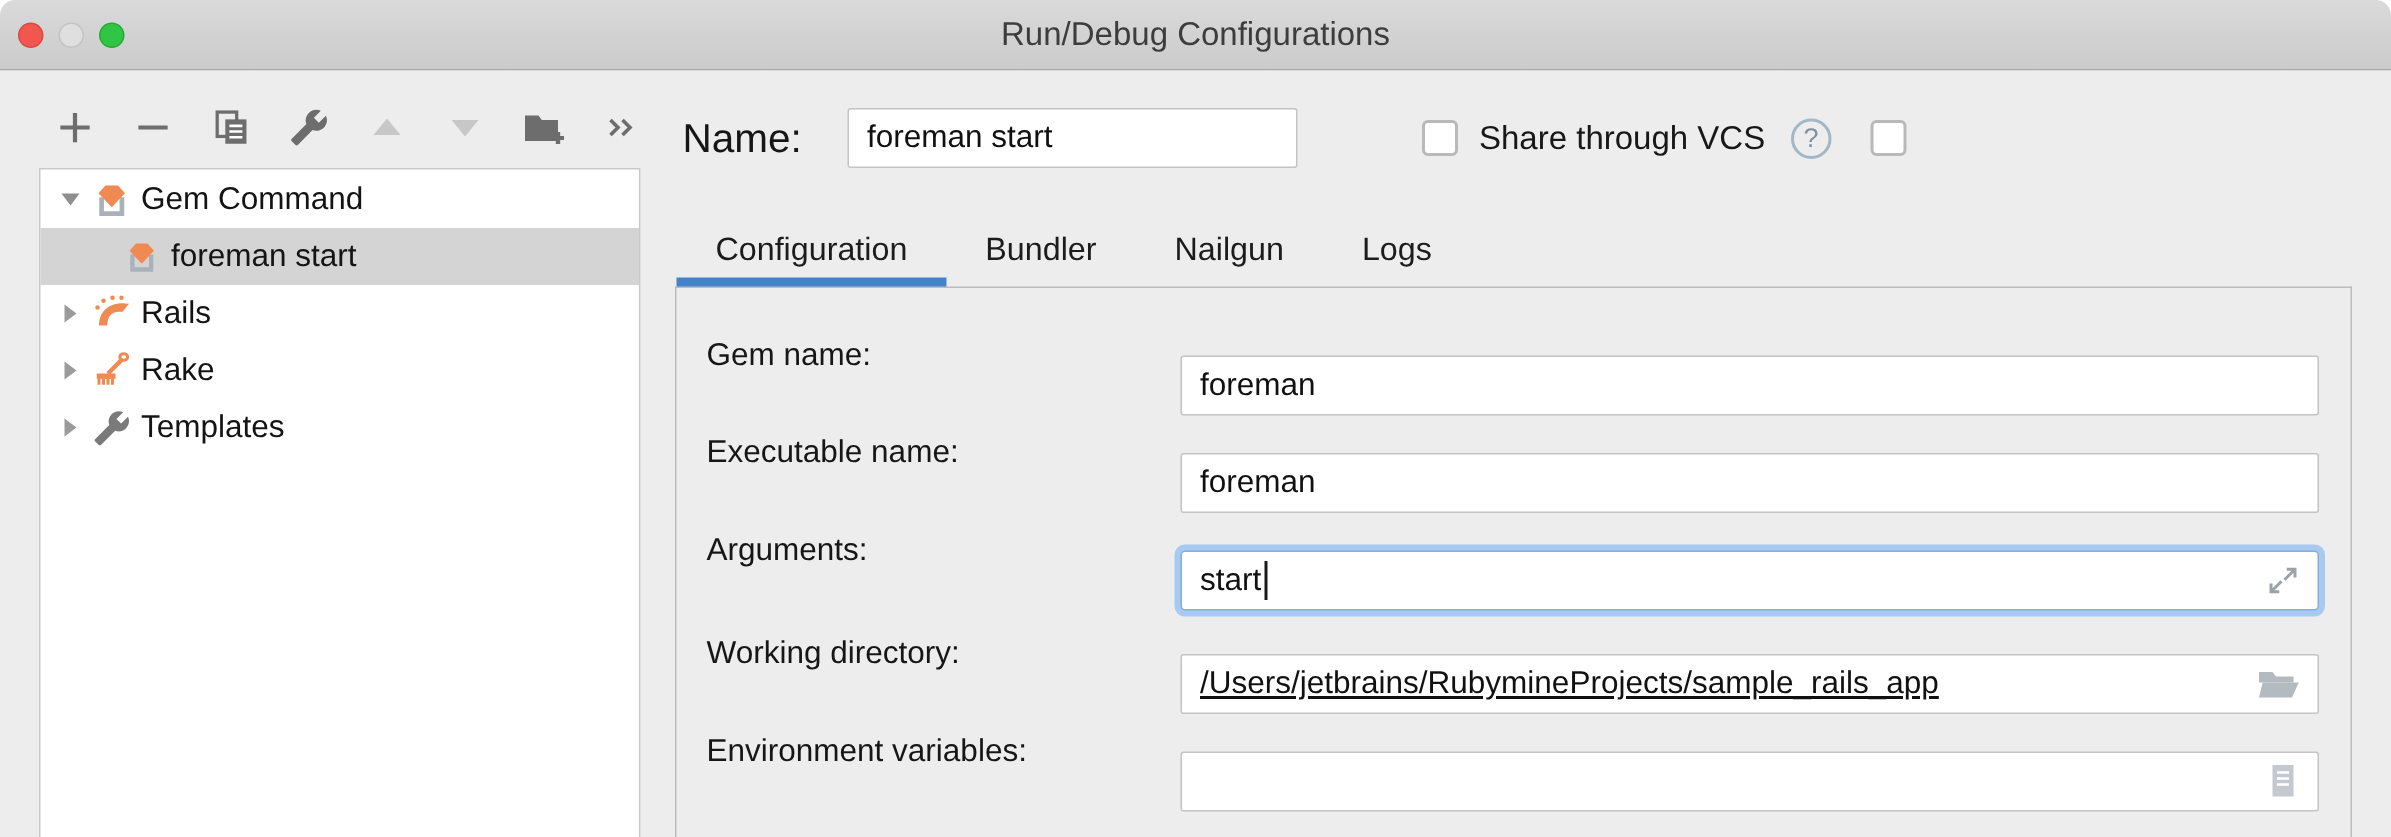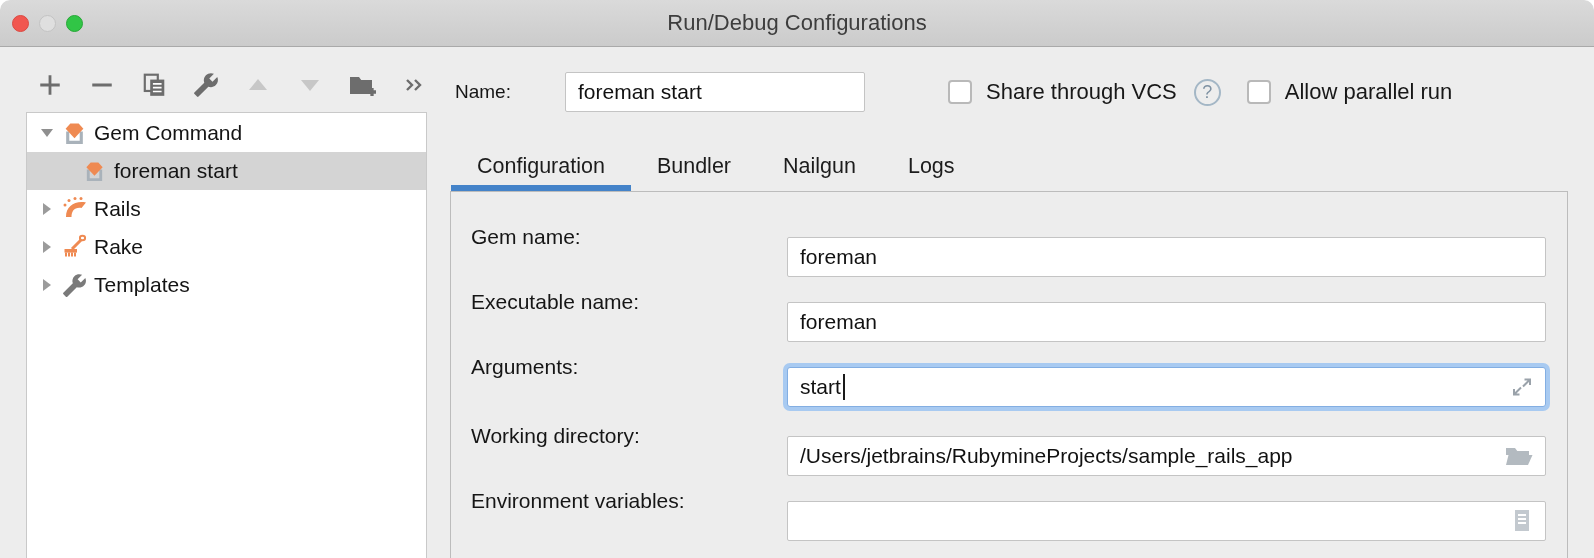--- a/index.html
+++ b/index.html
@@ -29,21 +29,21 @@
   .trow { height:38px; display:flex; align-items:center; font-size:21px; color:#141414; }
   .trow.bold { font-weight:400; }
   .trow.selected { background:#d4d4d4; }
   .tw-arrow { width:20px; margin-left:10px; display:flex; justify-content:center; }
   .tw-icon { width:27px; margin-left:4px; display:flex; justify-content:center; }
   .trow .lbl { margin-left:6px; }
   .indent { width:50px; }
 
   
   .name-row { position:absolute; left:455px; top:25px; height:40px; display:flex; align-items:center; }
-  .name-row .flabel { width:110px; font-size:19px; color:#161616; }
+  .name-row .flabel { width:110px; font-size:27px; color:#161616; }
   .tbox { height:40px; background:#fff; border:1.5px solid #c4c4c4; border-radius:2px;
           font-size:21px; color:#111; padding:0 12px; font-family:inherit; }
   .name-input { width:300px; }
   .cb-cluster { position:absolute; left:948px; top:25px; height:40px; display:flex; align-items:center; }
   .checkbox { width:24px; height:24px; background:#fff; border:2px solid #b9b9b9; border-radius:4px; }
   .cb-label { font-size:22px; color:#181818; margin-left:14px; }
   .help { width:27px; height:27px; border-radius:50%; border:2px solid #a4b7c6; color:#7f92a3;
           font-size:18px; display:flex; align-items:center; justify-content:center; margin-left:17px; }
   .cb2 { margin-left:26px; }
 
@@ -212,21 +212,20 @@
     <div class="name-row">
       <span class="flabel">Name:</span>
       <input class="tbox name-input" value="foreman start" style="">
     </div>
 
     <div class="cb-cluster">
       <div class="checkbox"></div>
       <span class="cb-label">Share through VCS</span>
       <div class="help">?</div>
       <div class="checkbox cb2"></div>
-      <span class="cb-label">Allow parallel run</span>
     </div>
 
     <div class="tabs">
       <div class="tab active">Configuration</div>
       <div class="tab">Bundler</div>
       <div class="tab">Nailgun</div>
       <div class="tab">Logs</div>
     </div>
 
     <div class="groupbox">
@@ -257,21 +256,21 @@
               <path d="M14.5 4.5H20V10M20 4.5l-7 7" fill="none" stroke="#9aa2aa" stroke-width="2"></path>
               <path d="M9.5 19.5H4V14M4 19.5l7-7" fill="none" stroke="#9aa2aa" stroke-width="2"></path>
               </svg>
           </span>
         </div>
       </div>
 
       <div class="frow" style="top:224px">
         <span class="flabel">Working directory:</span>
         <div class="field-wrap">
-          <input class="tbox" style="padding-right: 58px;" value="/Users/jetbrains/RubymineProjects/sample_rails_app">
+          <input class="tbox" style="padding-right: 58px; text-decoration: underline;" value="/Users/jetbrains/RubymineProjects/sample_rails_app">
           <span class="trail-icon">
             <svg width="30" height="24" viewBox="0 0 30 24">
               <path d="M2 4h9l2.3 3H25v4H2z" fill="#b3bac0"></path>
               <path d="M4.5 11h24l-4.5 10H2z" fill="#b3bac0"></path>
               </svg>
           </span>
         </div>
       </div>
 
       <div class="frow" style="top:289px">

